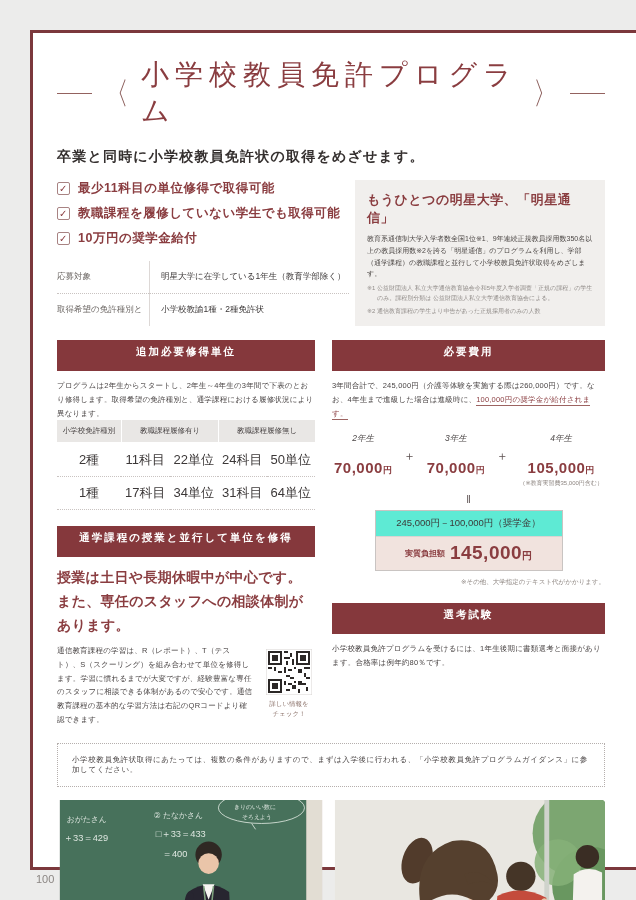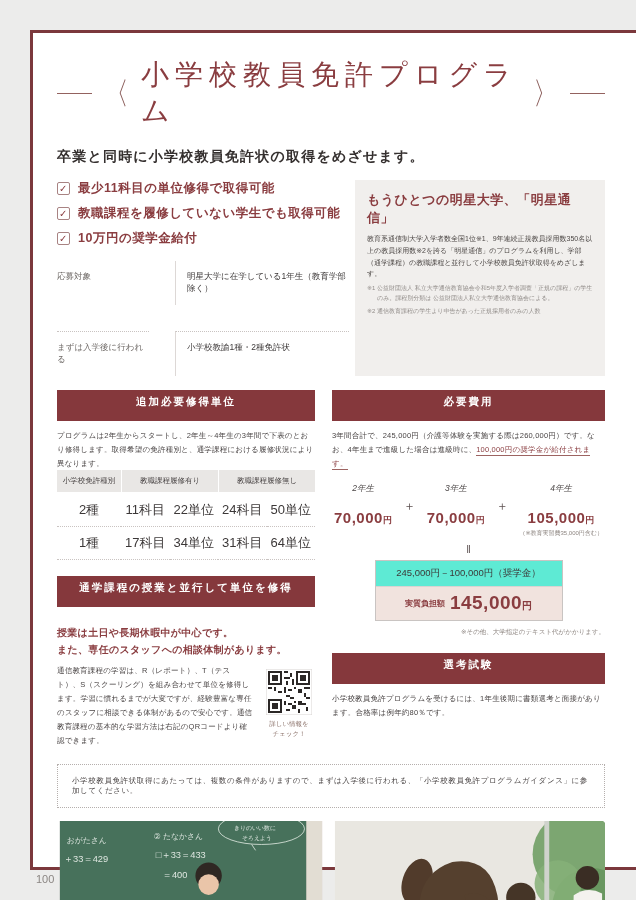--- a/index.html
+++ b/index.html
@@ -31,21 +31,21 @@
   .band1 { margin-top:14px; display:flex; gap:6px; }
   .b1-left { width:292px; }
   .b1-right { width:250px; background:#f1efed; padding:11px 12px 9px; }
 
   .check-item { display:flex; align-items:center; gap:8px; margin-bottom:8px;
                 font-size:12.5px; font-weight:bold; color:#8a3d40; letter-spacing:0.5px; }
   .checkbox { width:13px; height:13px; flex:0 0 13px; border:1.5px solid #a88383; border-radius:2px;
               display:flex; align-items:center; justify-content:center;
               font-size:10px; font-weight:bold; color:#8a3d40; }
 
-  .ov-table { margin-top:14px; display:grid; grid-template-columns:92px 1fr;gap:26px; }
+  .ov-table { margin-top:14px; display:grid; grid-template-columns:92px 1fr; }
   .ov-label { font-size:8.5px; color:#6e6966; padding:10px 4px 10px 0; }
   .ov-value { font-size:8.5px; color:#3c3838; padding:10px 0 10px 11px; border-left:1px solid #ddd8d6; }
   .ov-row2 { border-top:1px dotted #c9c3c1; }
 
   .ib-title { font-size:13px; font-weight:bold; color:#8a3d40; letter-spacing:0.5px; }
   .ib-body { margin-top:6px; font-size:7px; line-height:1.7; color:#4c4745; }
   .ib-note { margin-top:4px; font-size:6px; line-height:1.55; color:#928d8a; padding-left:10px; text-indent:-10px; }
   .ib-note:first-of-type { margin-top:7px; }
 
   
@@ -82,21 +82,21 @@
   .calc-wrap { width:188px; margin:0 auto; border:1px solid #c9c4c2; }
   .calc-top { background:#5eead4; font-size:9.5px; color:#3c3838; text-align:center;
               padding:6px 0; border-bottom:1px solid #d9d4d2; }
   .calc-bottom { background:#f1e3de; text-align:center; padding:5px 0 6px; color:#8a3d40; }
   .calc-label { font-size:8px; font-weight:bold; margin-right:5px; vertical-align:3px; }
   .calc-amount { font-size:19px; font-weight:bold; letter-spacing:0.5px; }
   .calc-unit { font-size:10px; font-weight:bold; }
   .cost-footnote { margin-top:7px; font-size:6.5px; color:#8d8580; text-align:right; }
 
   
-  .lead { margin-top:17px; font-size:10px; font-weight:bold; color:#8a3d40; line-height:1.7; letter-spacing:0.3px; }
+  .lead { margin-top:9px; font-size:14px; font-weight:bold; color:#8a3d40; line-height:1.7; letter-spacing:0.3px; }
   .study-row { display:flex; gap:10px; margin-top:6px; }
   .study-body { flex:1; margin-top:0; }
   .qr-block { width:52px; text-align:center; padding-top:5px; }
   .qr-block svg { width:46px; height:46px; display:block; margin:0 auto; }
   .qr-caption { margin-top:4px; font-size:6.5px; line-height:1.5; color:#8a7068; }
 
   
   .notice { margin-top:16px; border:1px dotted #b5afad; padding:11px 14px;
             font-size:7.5px; color:#4a4545; letter-spacing:0.6px; }
   .photos { margin-top:13px; display:flex; gap:7px; }
@@ -132,21 +132,21 @@
           <span>教職課程を履修していない学生でも取得可能</span>
         </div>
         <div class="check-item">
           <span class="checkbox">✓</span>
           <span>10万円の奨学金給付</span>
         </div>
 
         <div class="ov-table">
           <div class="ov-label">応募対象</div>
           <div class="ov-value">明星大学に在学している1年生（教育学部除く）</div>
-          <div class="ov-label ov-row2">まずは入学後に行われる</div>
+          <div class="ov-label ov-row2">取得希望の免許種別と</div>
           <div class="ov-value ov-row2">小学校教諭1種・2種免許状</div>
         </div>
       </div>
 
       <div class="b1-right">
         <div class="ib-title">もうひとつの明星大学、「明星通信」</div>
         <div class="ib-body">教育系通信制大学入学者数全国1位※1、9年連続正規教員採用数350名以上の教員採用数※2を誇る「明星通信」のプログラムを利用し、学部（通学課程）の教職課程と並行して小学校教員免許状取得をめざします。</div>
         <div class="ib-note">※1 公益財団法人 私立大学通信教育協会令和5年度入学者調査「正規の課程」の学生のみ。課程別分類は 公益財団法人私立大学通信教育協会による。</div>
         <div class="ib-note">※2 通信教育課程の学生より申告があった正規採用者のみの人数</div>
       </div>

